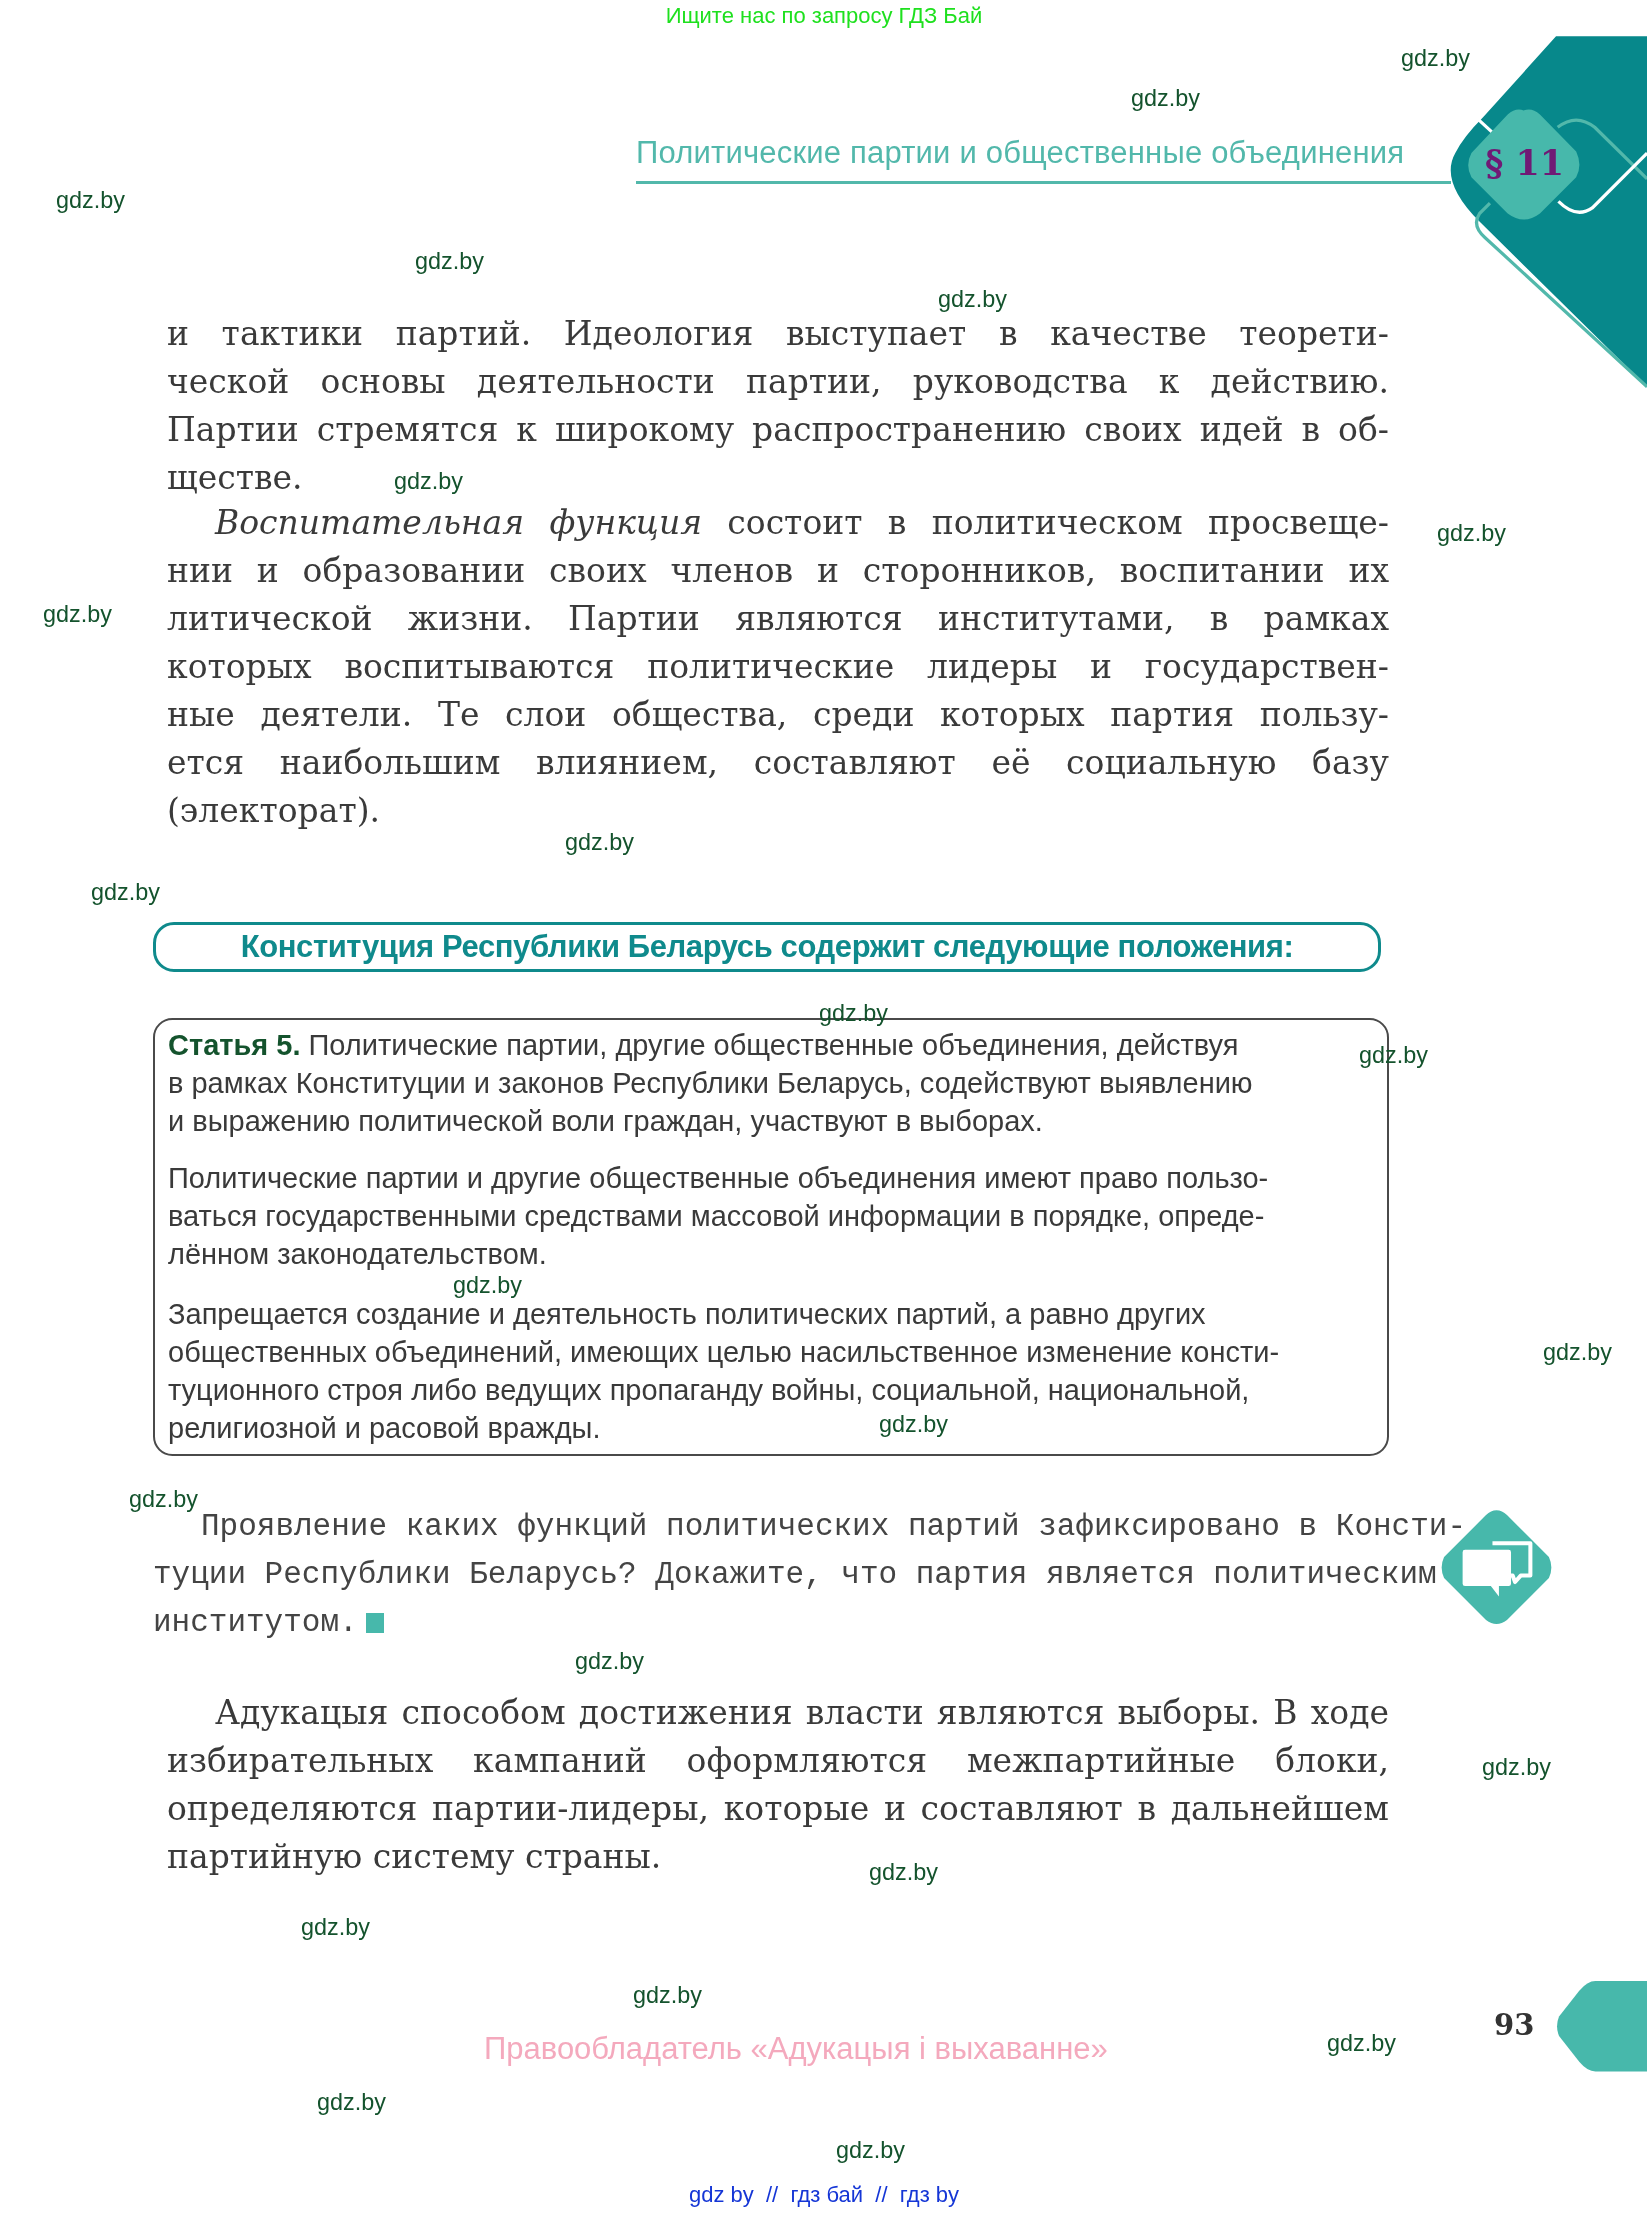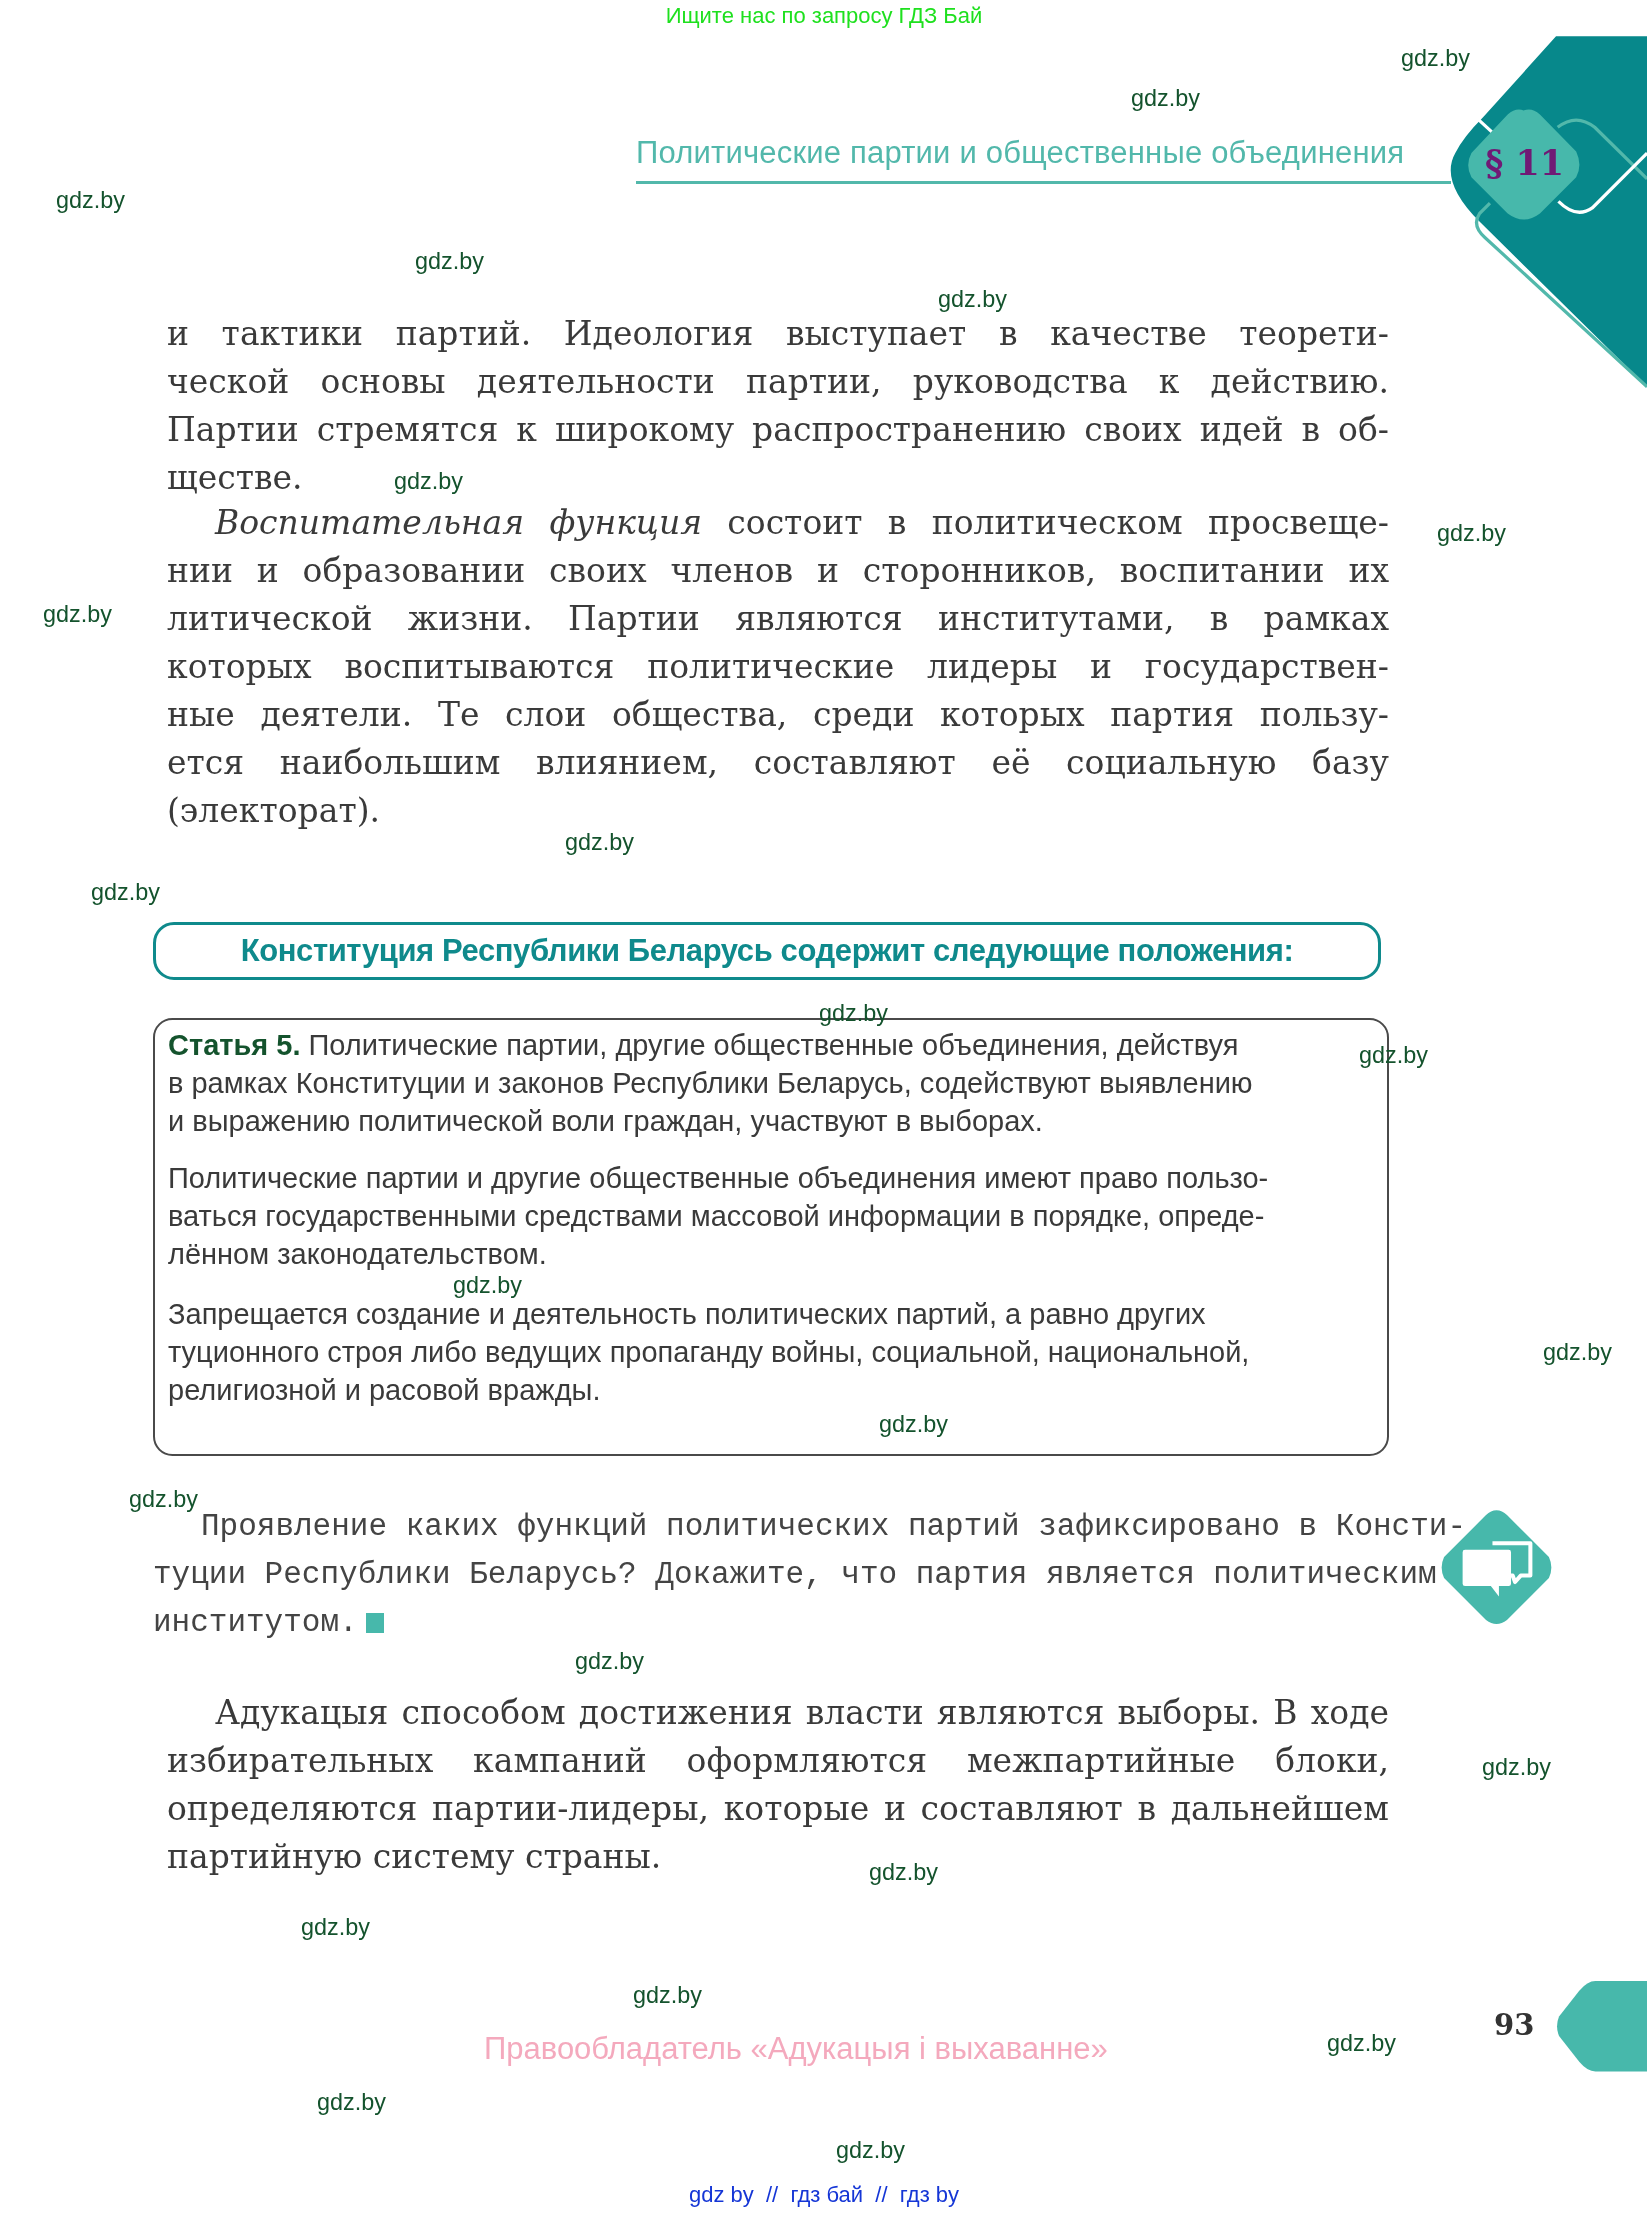--- a/index.html
+++ b/index.html
@@ -8,21 +8,21 @@
   .wm { position:absolute; font-family:"Liberation Sans", sans-serif; font-size:23.4px; color:#14532d; white-space:nowrap; }
   .top-green { position:absolute; left:0; width:1648px; top:3.2px; text-align:center; font-family:"Liberation Sans", sans-serif; font-size:22px; color:#1ee01e; }
   .header-title { position:absolute; left:636px; top:135px; font-family:"Liberation Sans", sans-serif; font-size:31px; color:#52b8ab; white-space:nowrap; letter-spacing:0.2px; }
   .header-line { position:absolute; left:636px; top:181px; width:815px; height:3.2px; background:#52b8ab; }
   .corner { position:absolute; left:0; top:0; width:1648px; height:419px; pointer-events:none; }
   .para { position:absolute; left:153px; width:1236px; font-family:"DejaVu Serif", serif; font-size:33px; line-height:48px; color:#3a3a3a; text-align:justify; text-align-last:left; }
   .para .line { display:block; text-align:justify; text-align-last:justify; white-space:nowrap;margin-left:14px; }
   .para .line.last { text-align-last:left; }
   .indent { padding-left:48px; }
   .ital { font-style:italic; }
-  .head-box { position:absolute; left:153px; top:922px; width:1228px; height:58px; border:3.2px solid #0f8a8c; border-radius:21px; box-sizing:border-box; display:flex; align-items:center; justify-content:center; }
+  .head-box { position:absolute; left:153px; top:922px; width:1228px; height:50px; border:3.2px solid #0f8a8c; border-radius:21px; box-sizing:border-box; display:flex; align-items:center; justify-content:center; }
   .head-box span { font-family:"Liberation Sans", sans-serif; font-weight:bold; font-size:31px; color:#0f8a8c; white-space:nowrap; letter-spacing:-0.4px; }
   .art-box { position:absolute; left:153px; top:1018px; width:1236px; height:438px; border:2.4px solid #4a4a4a; border-radius:19.4px; box-sizing:border-box; }
   .art-text { position:absolute; left:168px; width:1194px; font-family:"Liberation Sans", sans-serif; font-size:29px; line-height:38px; color:#3a3a3a; }
   .art-text .line { display:block; white-space:nowrap; }
   .art-text b { color:#14532d; }
   .question { position:absolute; left:153px; width:1236px; font-family:Liberation Mono, monospace; font-size:31px; line-height:48px; color:#444; }
   .question .line { display:block; white-space:nowrap; }
   .sq { display:inline-block; width:18px; height:19.4px; background:#47b8ab; margin-left:8px; vertical-align:-1.6px; }
   .copyright { position:absolute; left:484px; top:2031px; font-family:"Liberation Sans", sans-serif; font-size:31px; color:#f4a9bd; white-space:nowrap; }
   .pagenum { position:absolute; left:1494px; top:2008px; font-family:"DejaVu Serif", serif; font-weight:bold; font-size:29px; color:#333; }
@@ -80,20 +80,21 @@
   <span class="line">в рамках Конституции и законов Республики Беларусь, содействуют выявлению</span>
   <span class="line">и выражению политической воли граждан, участвуют в выборах.</span>
 </div>
 <div class="art-text" style="top:1159px;">
   <span class="line">Политические партии и другие общественные объединения имеют право пользо-</span>
   <span class="line">ваться государственными средствами массовой информации в порядке, опреде-</span>
   <span class="line">лённом законодательством.</span>
 </div>
 <div class="art-text" style="top:1295px;">
   <span class="line">Запрещается создание и деятельность политических партий, а равно других</span>
+  <span class="line">общественных объединений, имеющих целью насильственное изменение консти-</span>
   <span class="line">туционного строя либо ведущих пропаганду войны, социальной, национальной,</span>
   <span class="line">религиозной и расовой вражды.</span>
 </div>
 
 <div class="question" style="top:1503px;">
   <span class="line indent">Проявление каких функций политических партий зафиксировано в Консти-</span>
   <span class="line">туции Республики Беларусь?  Докажите, что партия является политическим</span>
   <span class="line"><span>институтом.</span><span class="sq"></span></span>
 </div>
 

